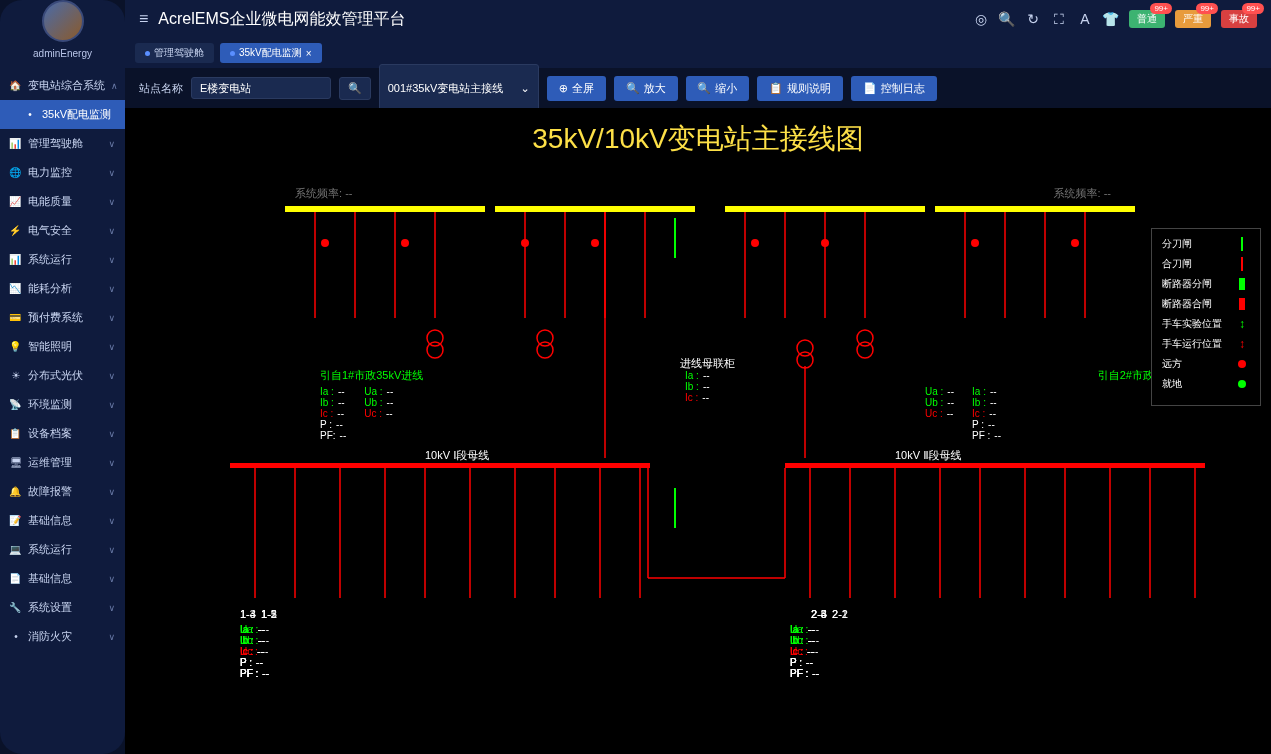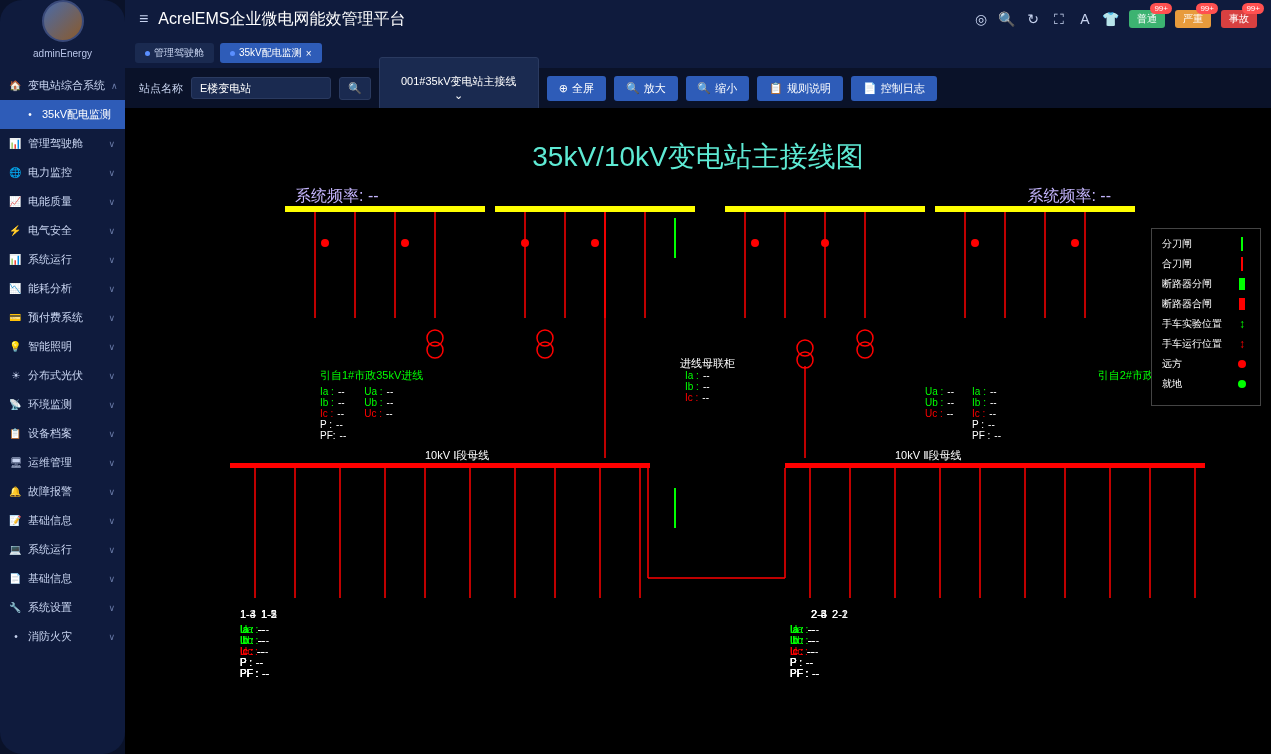--- a/index.html
+++ b/index.html
@@ -26,25 +26,25 @@
 .badge-btn.red { background: #d84040; }
 .badge-num { position: absolute; top: -7px; right: -7px; background: #ff5050; color: #fff; border-radius: 7px; font-size: 8px; padding: 1px 4px; }
 .tabs { height: 30px; background: #0f1b3d; display: flex; align-items: center; padding: 0 10px; gap: 6px; }
 .tab { padding: 3px 10px; font-size: 10px; border-radius: 3px; background: #1a2a50; color: #c8d4f0; cursor: pointer; display: flex; align-items: center; gap: 4px; }
 .tab.active { background: #2e5cb8; color: #fff; }
 .dot { width: 5px; height: 5px; border-radius: 50%; background: #5a8fff; display: inline-block; }
 .toolbar { height: 40px; display: flex; align-items: center; padding: 0 14px; gap: 8px; background: #0a1229; }
 .tb-label { font-size: 11px; color: #c8d4f0; }
 .tb-input { background: #1a2a50; border: 1px solid #2a3a60; color: #fff; font-size: 11px; padding: 4px 8px; border-radius: 3px; width: 140px; }
 .tb-search { background: #1a2a50; border: 1px solid #2a3a60; padding: 4px 8px; border-radius: 3px; cursor: pointer; font-size: 11px; }
-.tb-select { background: #1a2a50; border: 1px solid #2a3a60; color: #fff; font-size: 11px; padding: 16px 8px; border-radius: 3px; width: 160px; cursor: pointer; display: flex; justify-content: space-between; align-items: center; flex-direction: column; }
+.tb-select { background: #1a2a50; border: 1px solid #2a3a60; color: #fff; font-size: 11px; padding: 16px 8px; border-radius: 3px; width: 160px; cursor: pointer; display: flex; justify-content: space-between; align-items: center; }
 .tb-btn { background: #2e5cb8; border: none; color: #fff; font-size: 11px; padding: 5px 12px; border-radius: 3px; cursor: pointer; display: flex; align-items: center; gap: 4px; }
 .canvas { flex: 1; background: #000; position: relative; overflow: hidden; }
-.diagram-title { position: absolute; top: 30px; left: 50%; transform: translateX(-50%); font-size: 28px; color: #5eead4; }
-.freq { position: absolute; font-size: 16px; color: #c4b5fd; }
+.diagram-title { position: absolute; top: 12px; left: 50%; transform: translateX(-50%); font-size: 28px; color: #fde047; }
+.freq { position: absolute; font-size: 11px; color: #737373; }
 .bus35 { position: absolute; height: 6px; background: #ffff00; }
 .bus10 { position: absolute; height: 5px; background: #ff0000; }
 .sect-label { position: absolute; font-size: 11px; color: #fff; }
 .feeder-grp { position: absolute; font-size: 10px; }
 .feeder-name { font-size: 11px; color: #fff; margin-bottom: 4px; }
 .mv-row { display: flex; gap: 18px; }
 .mv-col { display: flex; flex-direction: column; }
 .mlabel { color: #00ff00; }
 .mlabel.r { color: #ff0000; }
 .mval { color: #fff; margin-left: 4px; }

